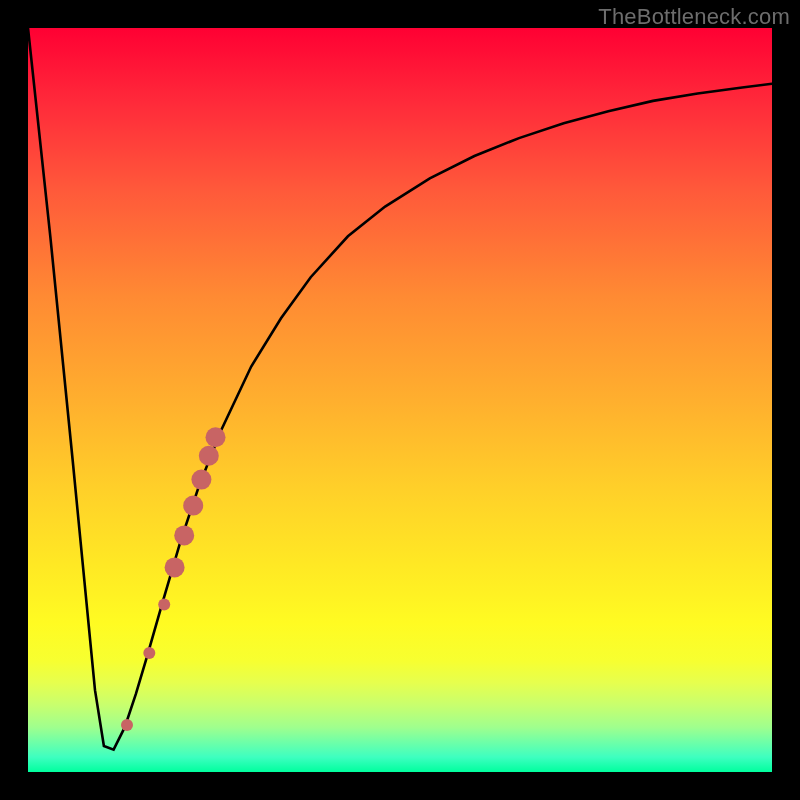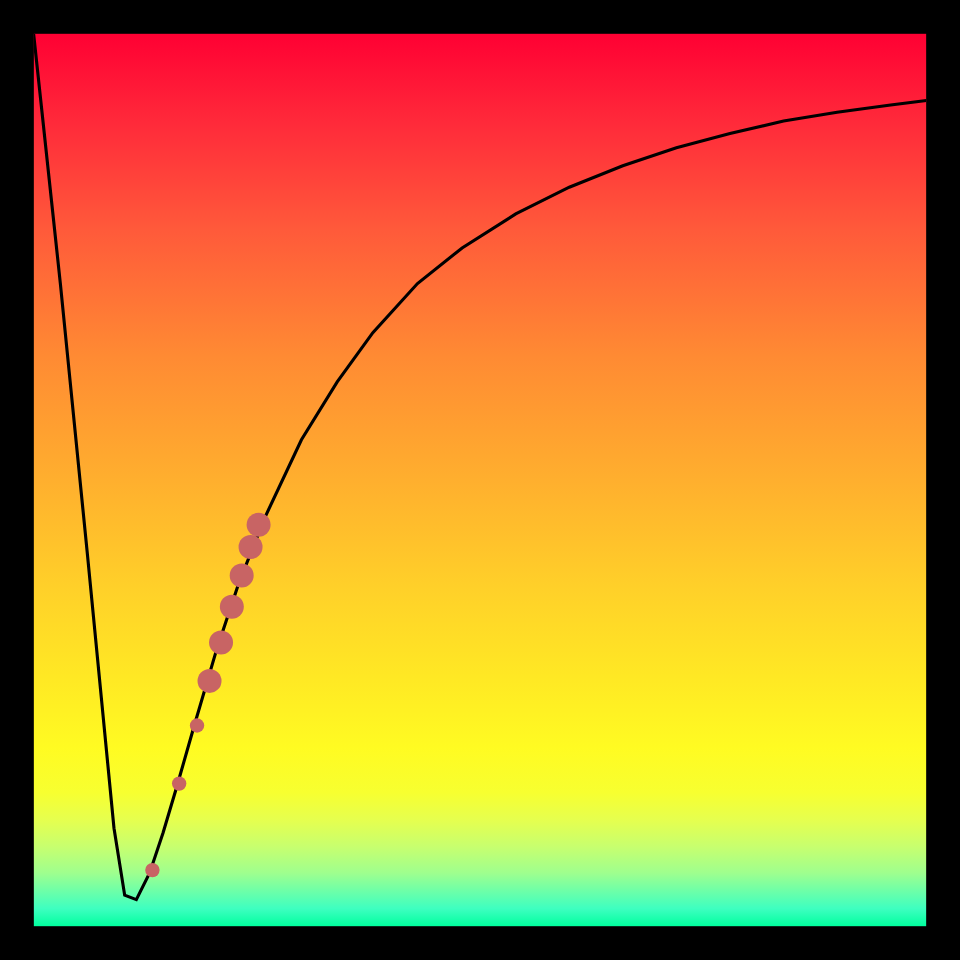--- a/index.html
+++ b/index.html
@@ -77,13 +77,14 @@
           <circle cx="136.2" cy="576.6" r="6" fill="#c86464"></circle>
           <circle cx="146.6" cy="539.4" r="10" fill="#c86464"></circle>
           <circle cx="156.2" cy="507.4" r="10" fill="#c86464"></circle>
           <circle cx="165.2" cy="477.6" r="10" fill="#c86464"></circle>
           <circle cx="173.4" cy="451.6" r="10" fill="#c86464"></circle>
           <circle cx="180.8" cy="427.8" r="10" fill="#c86464"></circle>
           <circle cx="187.5" cy="409.2" r="10" fill="#c86464"></circle>
         </g>
     </svg>
   </div>
+  <div class="watermark">TheBottleneck.com</div>
 </div>
 
 </body></html>

